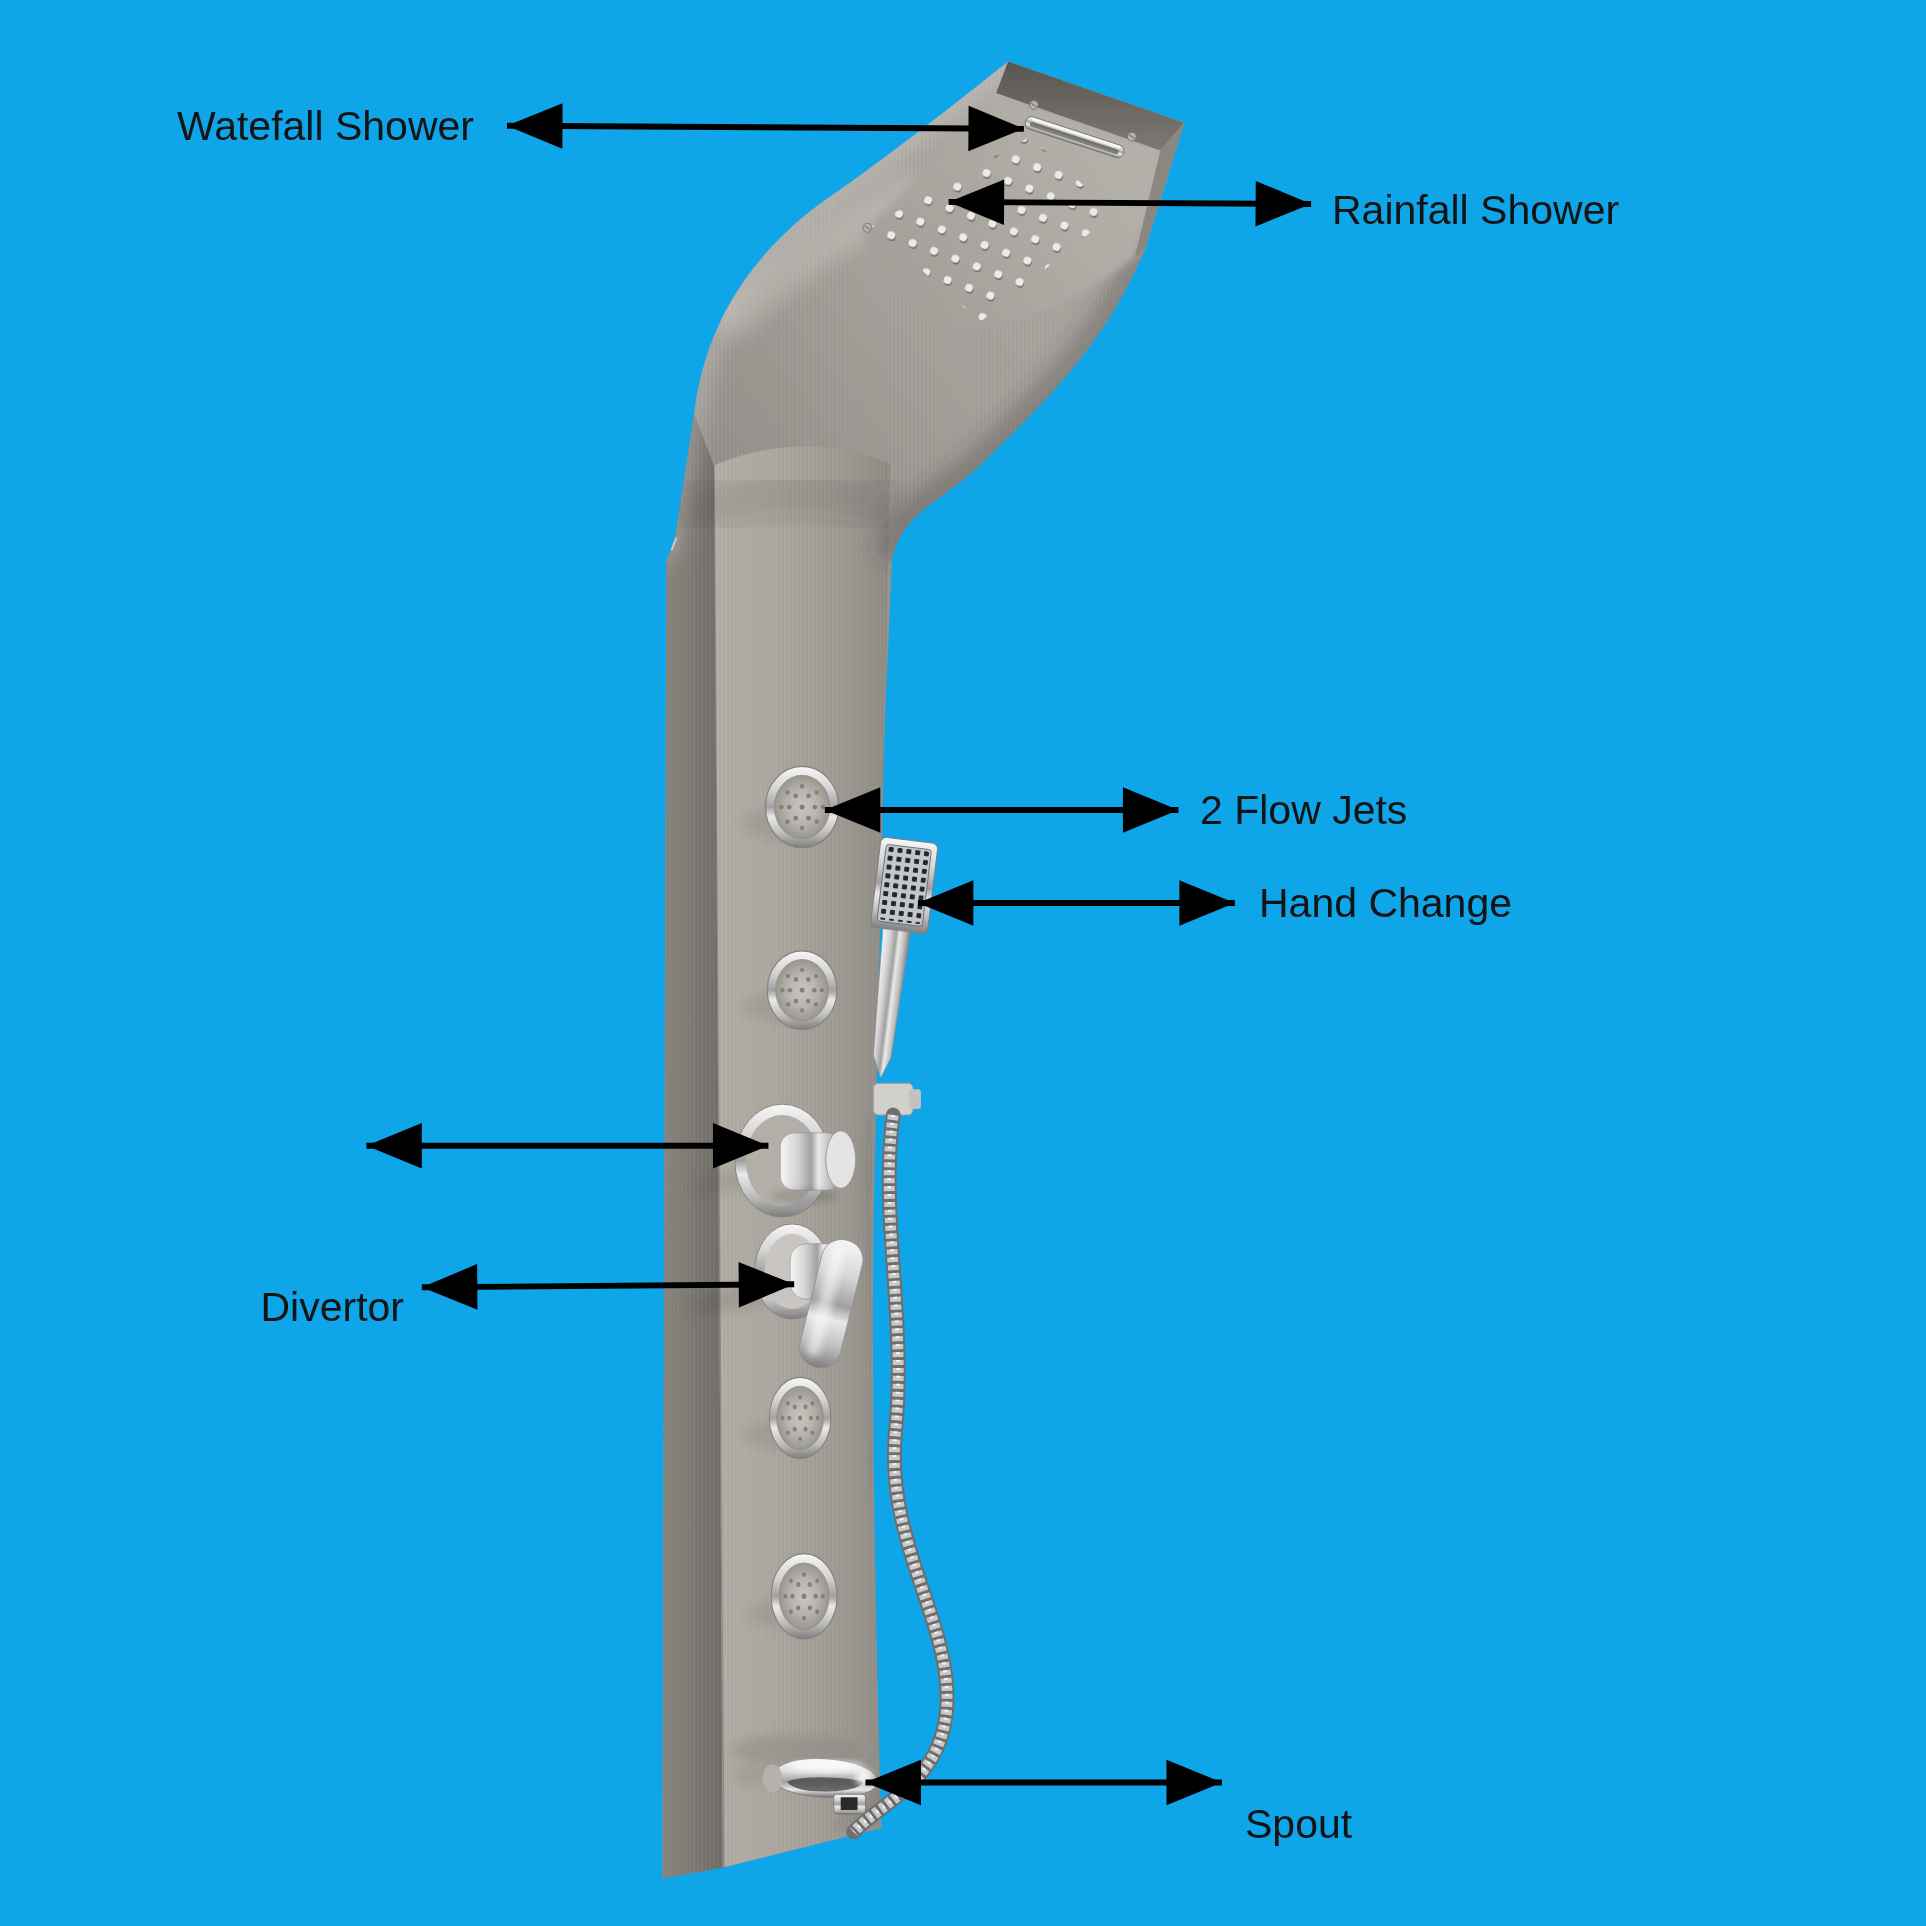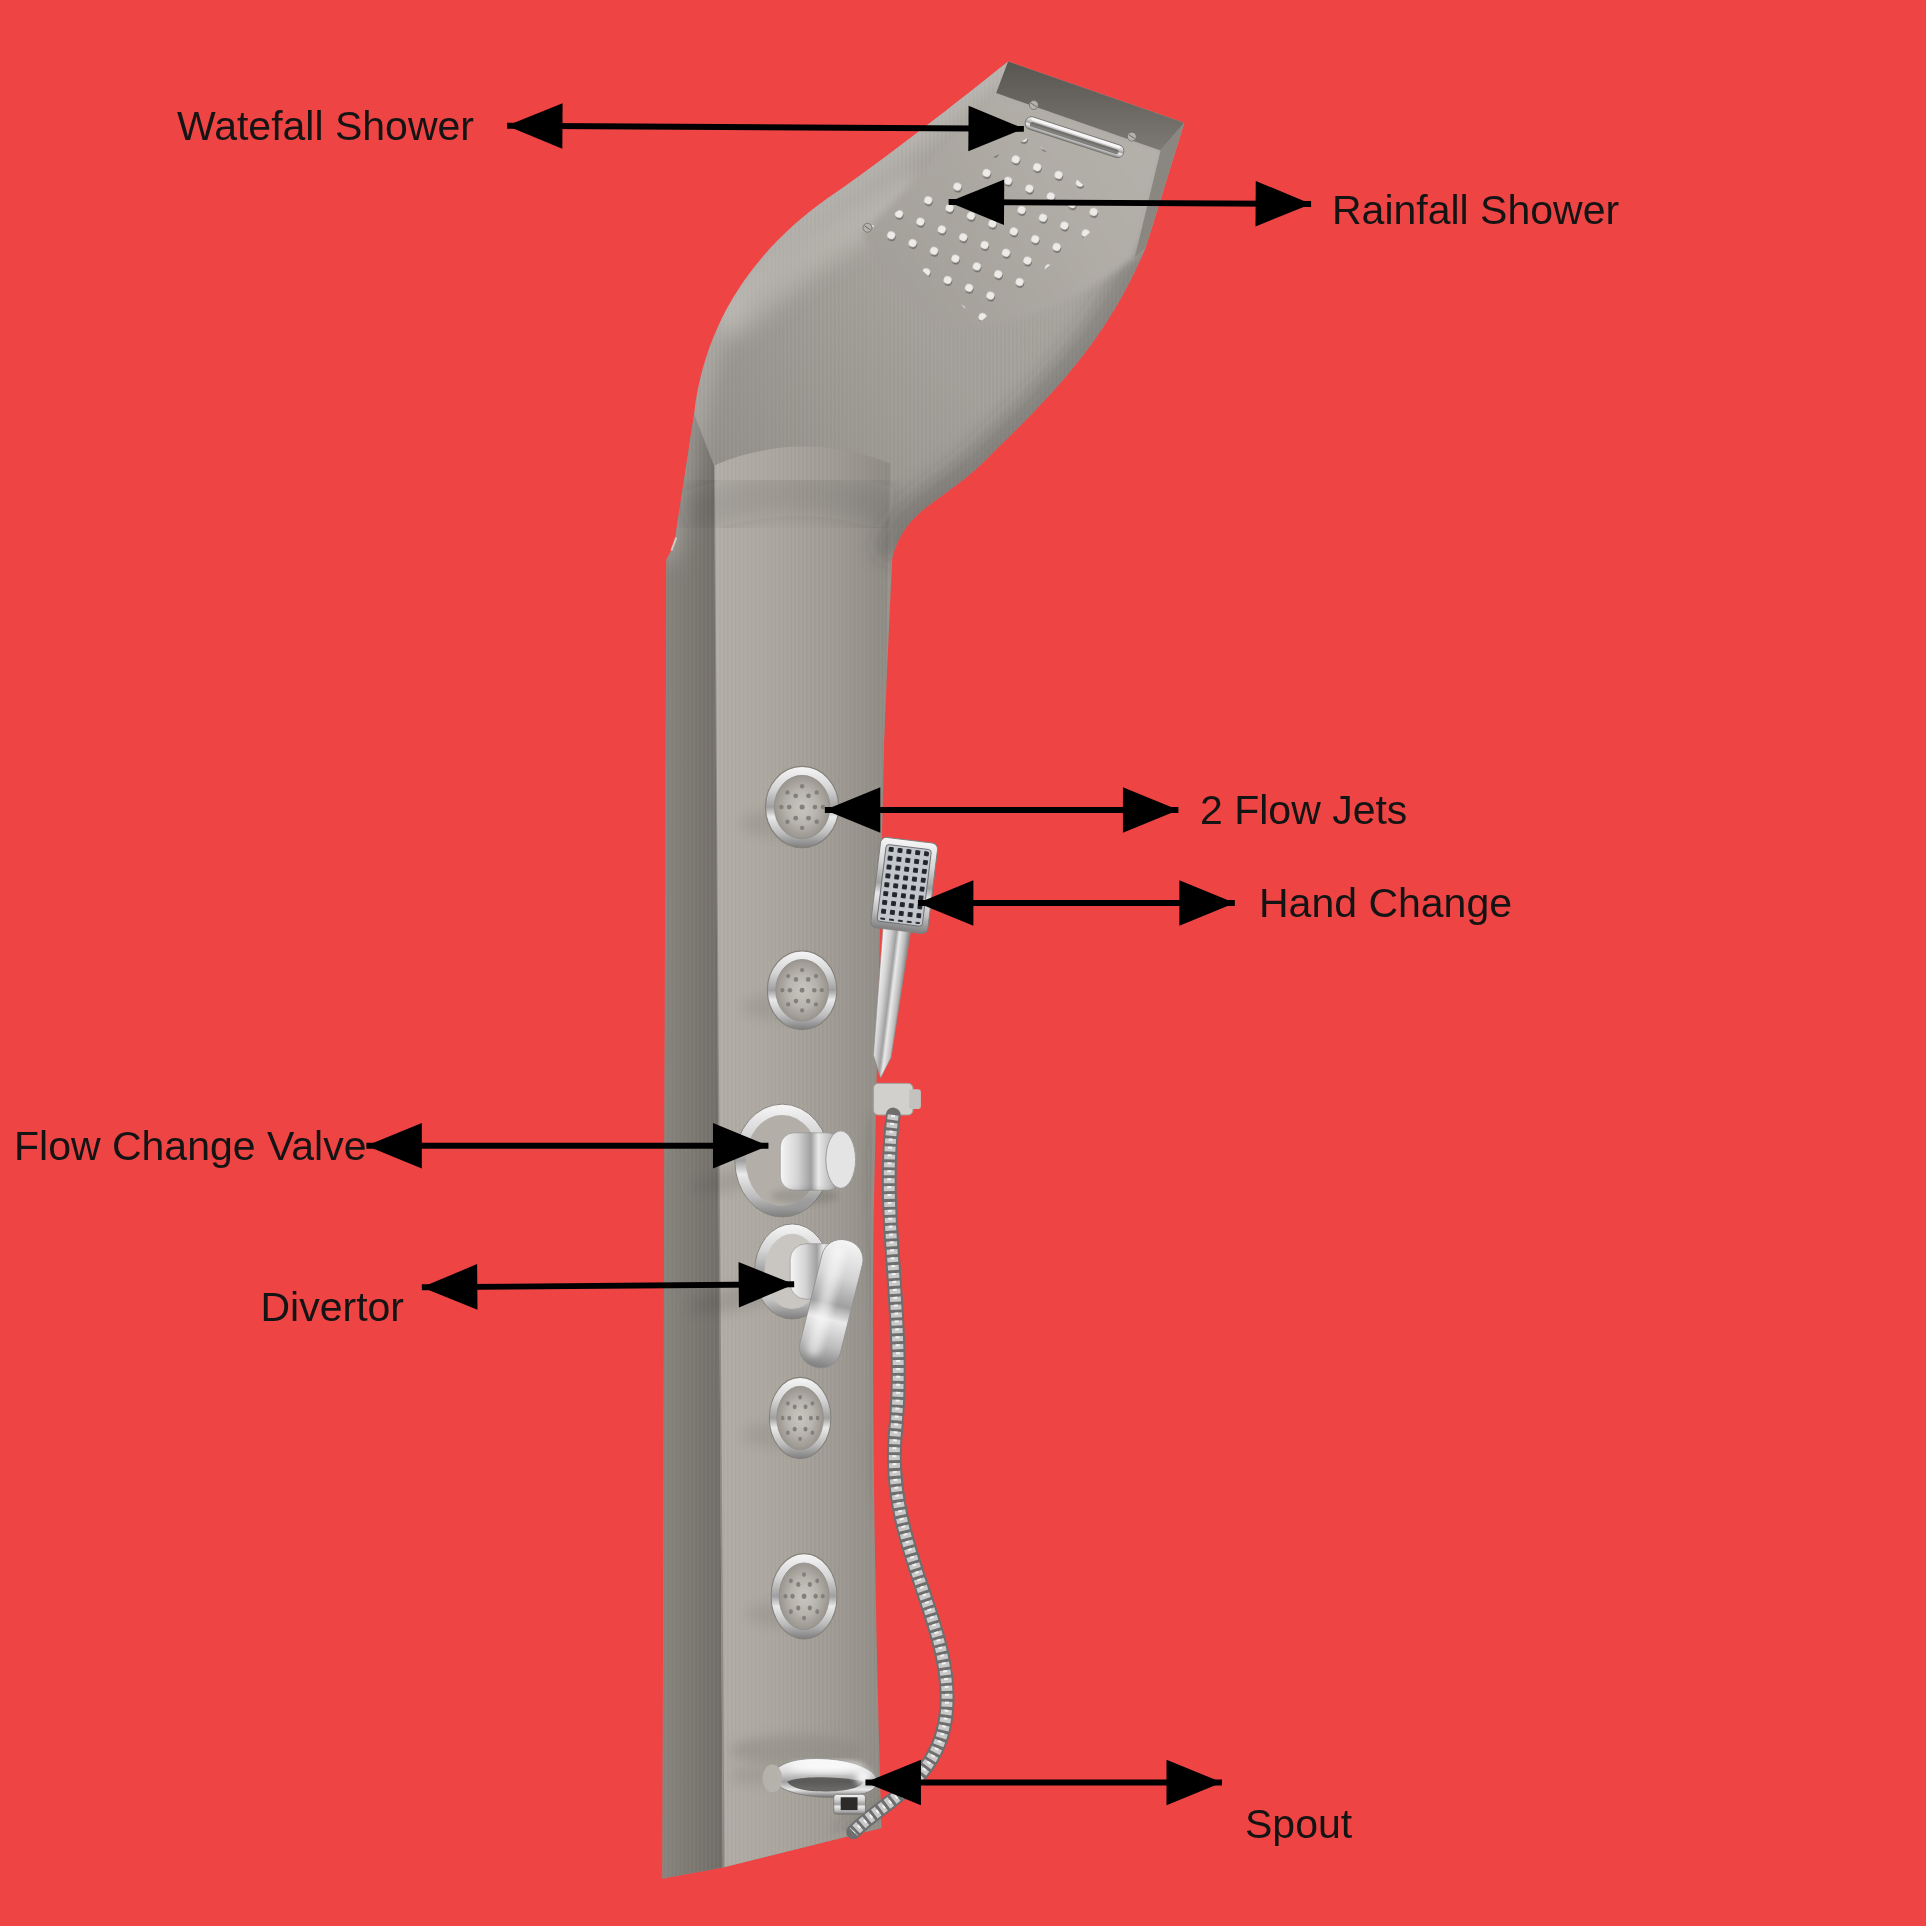--- a/index.html
+++ b/index.html
@@ -1,16 +1,16 @@
 <!DOCTYPE html>
 <html><head>
 <meta charset="utf-8">
 <style>
   html,body{margin:0;padding:0;background:#ffffff;}
-  .stage{position:relative;width:1927px;height:1927px;background:#ef4444;overflow:hidden;}
+  .stage{position:relative;width:1927px;height:1927px;background:#0ea5e9;overflow:hidden;}
   .art{position:absolute;left:0;top:0;width:1927px;height:1927px;}
   .label{position:absolute;font-family:"Liberation Sans",sans-serif;font-size:41px;line-height:48px;height:48px;color:#141414;white-space:nowrap;}
   .lbl-waterfall{right:1453px;top:102px;text-align:right;}
   .lbl-rainfall{left:1332px;top:186px;}
   .lbl-flowjets{left:1200px;top:786px;text-align:center;}
   .lbl-handshower{left:1259px;top:879px;}
   .lbl-valve{left:14px;top:1122px;}
   .lbl-divertor{right:1523px;top:1263px;text-align:left;margin-top:20px;}
   .lbl-spout{left:1245px;top:1800px;}
 </style>
@@ -256,18 +256,17 @@
     <line x1="370" y1="1157" x2="776" y2="1157" marker-start="url(#ahL)" marker-end="url(#ahR)"></line>
     <line x1="426" y1="1300" x2="802" y2="1297" marker-start="url(#ahL)" marker-end="url(#ahR)"></line>
     <line x1="874" y1="1800" x2="1234" y2="1800" marker-start="url(#ahL)" marker-end="url(#ahR)"></line>
   </g>
 </svg>
 
 <div class="label lbl-waterfall">Watefall Shower</div>
 <div class="label lbl-rainfall">Rainfall Shower</div>
 <div class="label lbl-flowjets">2 Flow Jets</div>
 <div class="label lbl-handshower">Hand Change</div>
-<div class="label lbl-valve">Flow Change Valve</div>
 <div class="label lbl-divertor">Divertor</div>
 <div class="label lbl-spout">Spout</div>
 
 </div>
 
 
 </body></html>

